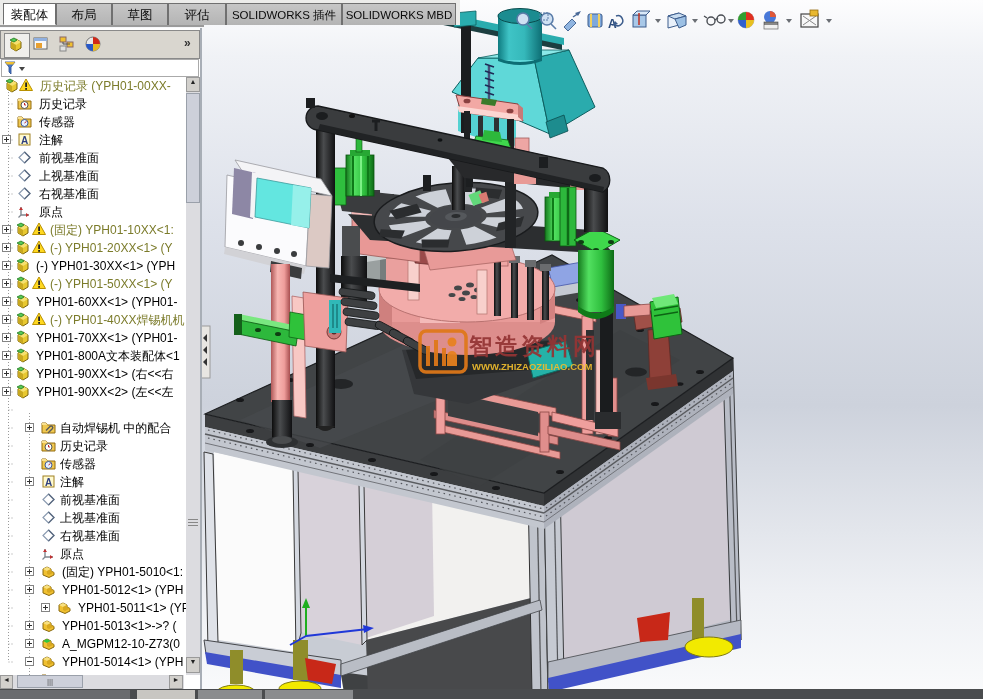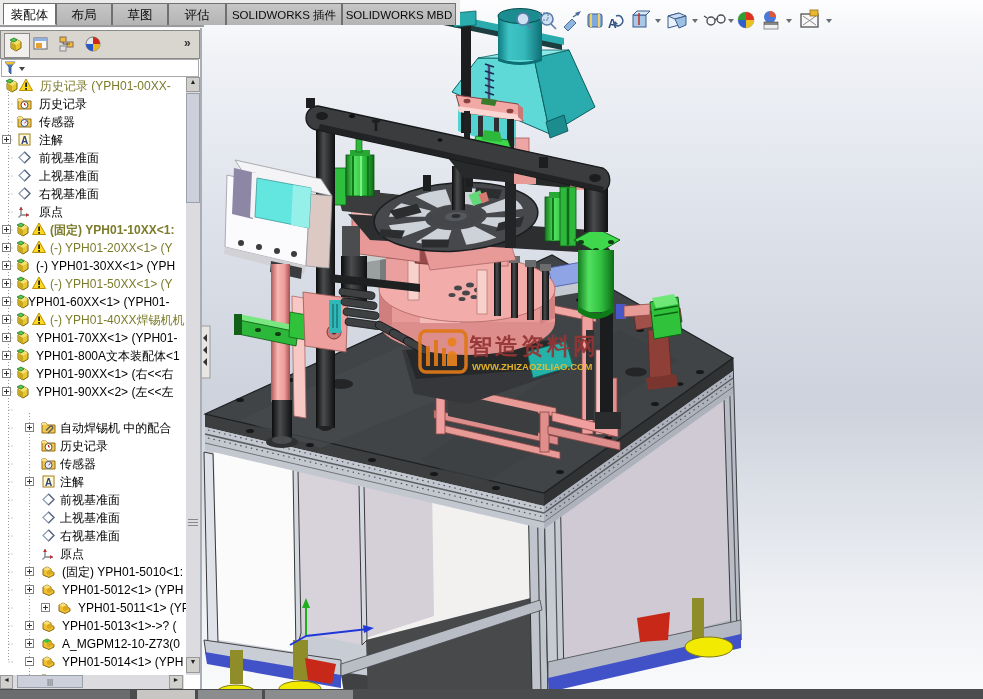--- a/index.html
+++ b/index.html
@@ -681,21 +681,21 @@
             <use href="#icoPln"></use>
           </svg>
           <span class="t" style="left:39px;">右视基准面</span>
         </div>
       <div class="row" style="top:126px;left:0;width:200px;">
           <svg width="16" height="16" style="position:absolute;left:17px;top:1px">
             <use href="#icoOrg"></use>
           </svg>
           <span class="t" style="left:39px;">原点</span>
         </div>
-      <div class="row" style="top:144px;left:0;width:200px;font-weight:bold;">
+      <div class="row" style="top:144px;left:0;width:200px;">
           <svg width="9" height="9" style="position:absolute;left:2px;top:4px">
             <use href="#exPlus"></use>
           </svg>
           <svg width="16" height="16" style="position:absolute;left:15px;top:1px">
             <use href="#icoAsm"></use>
           </svg>
           <svg width="16" height="16" style="position:absolute;left:32px;top:1px">
             <use href="#icoWarn"></use>
           </svg>
           <span class="t olive" style="left:50px;">(固定) YPH01-10XX&lt;1:</span>
@@ -733,21 +733,21 @@
           </svg>
           <span class="t olive" style="left:50px;">(-) YPH01-50XX&lt;1&gt; (Y</span>
         </div>
       <div class="row" style="top:216px;left:0;width:200px;">
           <svg width="9" height="9" style="position:absolute;left:2px;top:4px">
             <use href="#exPlus"></use>
           </svg>
           <svg width="16" height="16" style="position:absolute;left:15px;top:1px">
             <use href="#icoAsm"></use>
           </svg>
-          <span class="t" style="left:28px;">YPH01-60XX&lt;1&gt; (YPH01-</span>
+          <span class="t" style="left:36px;">YPH01-60XX&lt;1&gt; (YPH01-</span>
         </div>
       <div class="row" style="top:234px;left:0;width:200px;">
           <svg width="9" height="9" style="position:absolute;left:2px;top:4px">
             <use href="#exPlus"></use>
           </svg>
           <svg width="16" height="16" style="position:absolute;left:15px;top:1px">
             <use href="#icoAsm"></use>
           </svg>
           <svg width="16" height="16" style="position:absolute;left:32px;top:1px">
             <use href="#icoWarn"></use>

